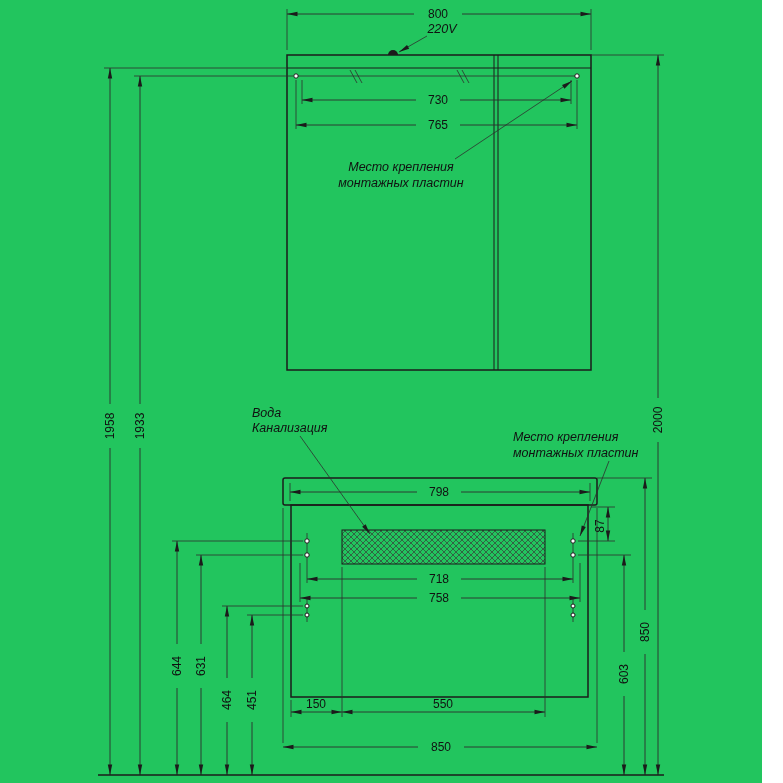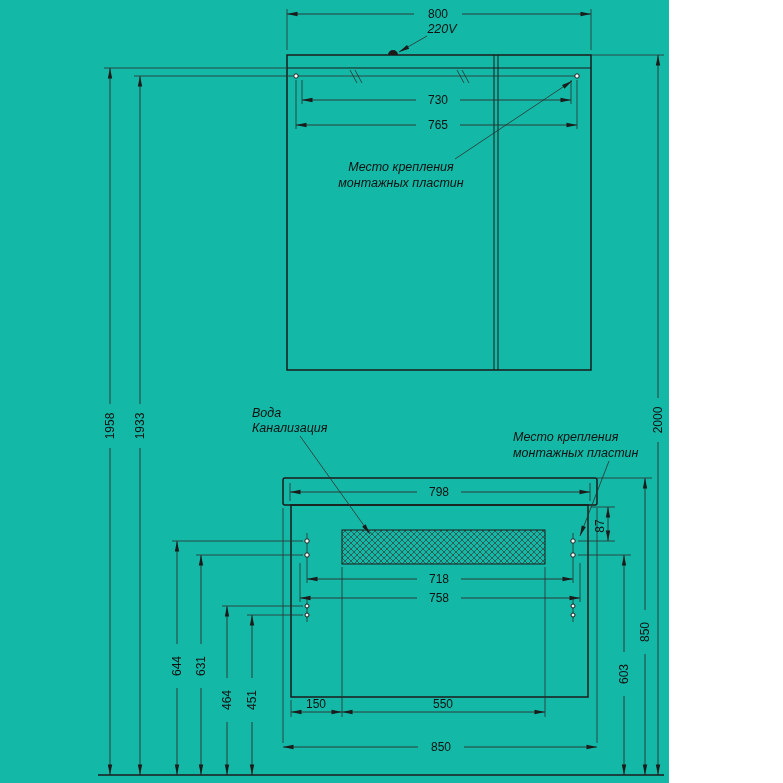--- a/index.html
+++ b/index.html
@@ -1,16 +1,16 @@
 <!DOCTYPE html>
 <html><head>
 <meta charset="utf-8">
 <style>
   html,body{margin:0;padding:0;background:#ffffff;}
-  .page{width:669px;height:783px;background:#14b8a6;position:relative;overflow:hidden;}
+  .page{width:762px;height:783px;background:#22c55e;position:relative;overflow:hidden;}
   svg{display:block;}
   .ol{stroke:#1b1b1b;stroke-width:1.5;fill:none;stroke-linecap:square;}
   .ol2{stroke:#1b1b1b;stroke-width:1;fill:none;}
   .xl{stroke:#2e2e2e;stroke-width:0.8;fill:none;}
   .dl{stroke:#2e2e2e;stroke-width:0.9;fill:none;}
   .flr{stroke:#1b1b1b;stroke-width:1.3;fill:none;}
   .hole{fill:#ffffff;stroke:#1b1b1b;stroke-width:1;}
   text{font-family:"Liberation Sans", sans-serif;fill:#111111;}
   .num{font-size:12px;text-anchor:middle;}
   .ann{font-size:12.5px;font-style:italic;}

